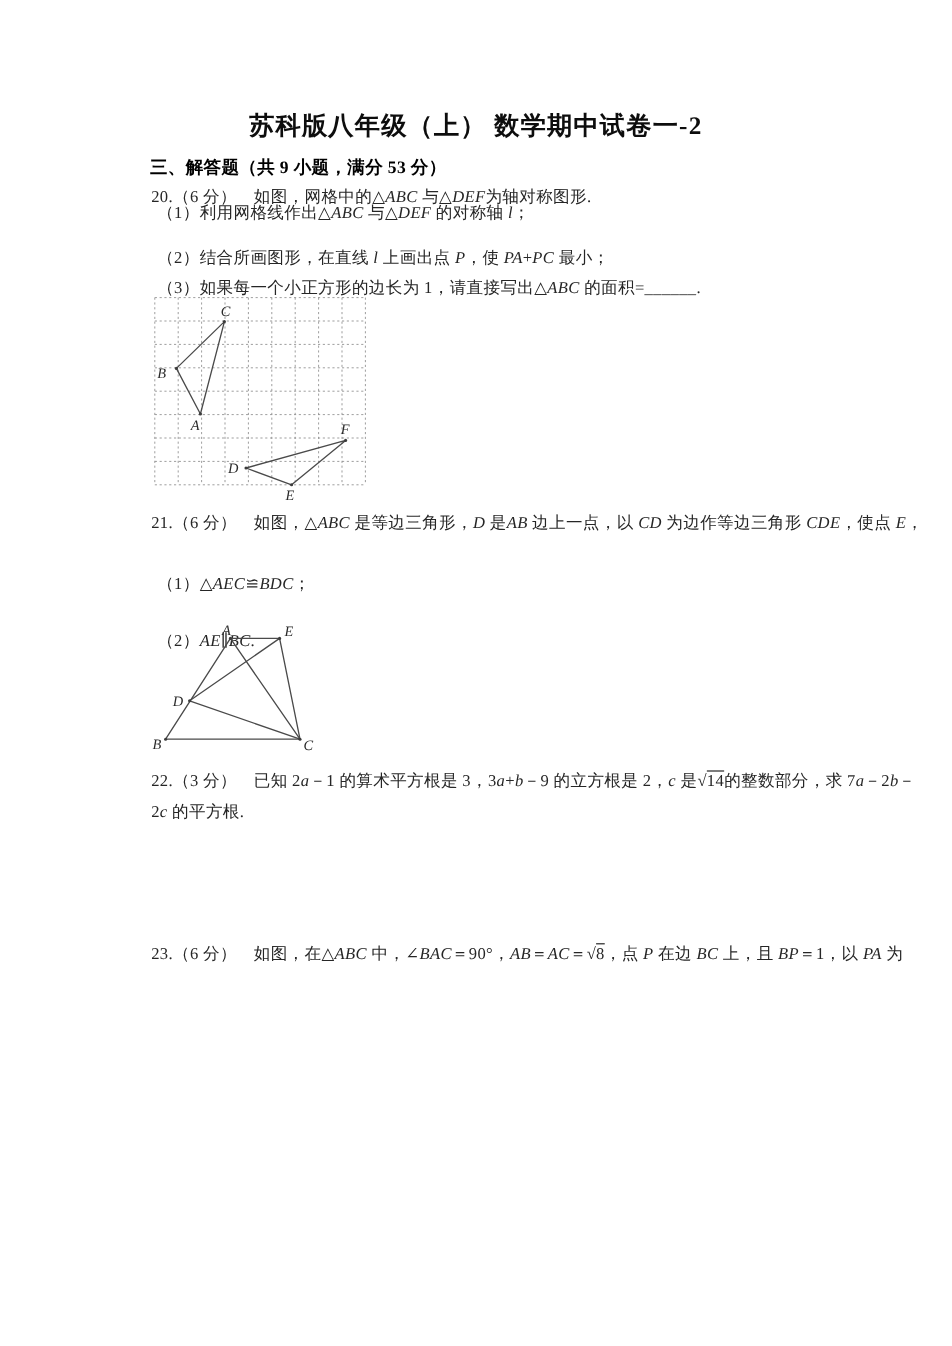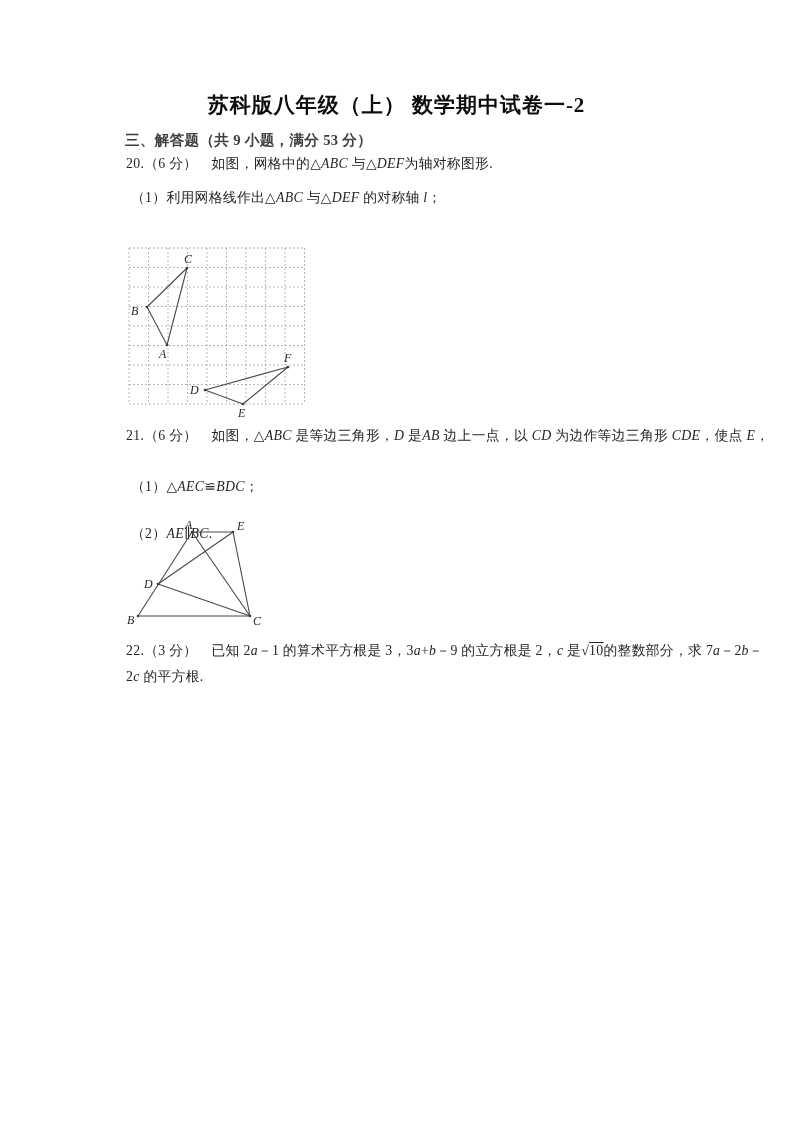--- a/index.html
+++ b/index.html
@@ -9,41 +9,43 @@
     overflow:hidden;
   }
   .title{
     position:absolute;left:0;top:91px;width:100%;text-align:center;
     font-size:21px;font-weight:700;color:#0d0d0d;letter-spacing:1px;
   }
   .tl{
     position:absolute;white-space:nowrap;font-size:13.8px;line-height:20px;
     letter-spacing:.3px;color:#262626;
   }
-  .hd{font-weight:700;font-size:14.6px;color:#404040;}
+  .hd{font-weight:700;font-size:14.6px;color:#000000;}
   .sq{white-space:nowrap;}
   .ov{text-decoration:overline;}
   i{font-style:italic;}
   svg.fig{position:absolute;overflow:visible;}
   .edge{stroke:#4a4a4a;stroke-width:1.1;fill:none;stroke-linecap:round;stroke-linejoin:round;}
   .gline{stroke:#8c8c8c;stroke-width:0.7;stroke-dasharray:1.8 2.2;}
   .vlabel{font-family:"Liberation Serif","DejaVu Serif",serif;font-style:italic;font-size:12px;fill:#2a2a2a;}
   .dot{fill:#3c3c3c;}
 </style>
 </head>
 <body>
 
 <div id="page">
 
   <div class="title">苏科版八年级（上） 数学期中试卷一-2</div>
 
   <div class="tl hd" style="left:125px;top:130px">三、解答题（共 9 小题，满分 53 分）</div>
 
   <div class="tl" style="left:126px;top:154px">20.（6 分）　如图，网格中的△<i>ABC</i> 与△<i>DEF</i>为轴对称图形.</div>
-  <div class="tl" style="left:131px;top:188px">（1）利用网格线作出△<i>ABC</i> 与△<i>DEF</i> 的对称轴 <i>l</i>；</div>
+  <div class="tl" style="left:131px;top:168px">（1）利用网格线作出△<i>ABC</i> 与△<i>DEF</i> 的对称轴 <i>l</i>；</div>
+  <div class="tl" style="left:131px;top:205px">（2）结合所画图形，在直线 <i>l</i> 上画出点 <i>P</i>，使 <i>PA</i>+<i>PC</i> 最小；</div>
+  <div class="tl" style="left:131px;top:230px">（3）如果每一个小正方形的边长为 1，请直接写出△<i>ABC</i> 的面积=______.</div>
 
   <svg class="fig" style="left:128px;top:247px" width="180" height="176" viewBox="0 0 180 176">
     <g>
       <line class="gline" x1="1" y1="1" x2="1" y2="157"></line>
       <line class="gline" x1="20.5" y1="1" x2="20.5" y2="157"></line>
       <line class="gline" x1="40" y1="1" x2="40" y2="157"></line>
       <line class="gline" x1="59.5" y1="1" x2="59.5" y2="157"></line>
       <line class="gline" x1="79" y1="1" x2="79" y2="157"></line>
       <line class="gline" x1="98.5" y1="1" x2="98.5" y2="157"></line>
       <line class="gline" x1="118" y1="1" x2="118" y2="157"></line>
@@ -93,23 +95,24 @@
     <circle class="dot" cx="31" cy="67" r="1.3"></circle>
     <circle class="dot" cx="11" cy="99" r="1.3"></circle>
     <circle class="dot" cx="123" cy="99" r="1.3"></circle>
     <text class="vlabel" x="58" y="12">A</text>
     <text class="vlabel" x="110" y="13">E</text>
     <text class="vlabel" x="17" y="71">D</text>
     <text class="vlabel" x="0" y="107">B</text>
     <text class="vlabel" x="126" y="108">C</text>
   </svg>
 
-  <div class="tl" style="left:126px;top:641px">22.（3 分）　已知 2<i>a</i>－1 的算术平方根是 3，3<i>a</i>+<i>b</i>－9 的立方根是 2，<i>c</i> 是<span class="sq">√<span class="ov">10</span></span>的整数部分，求 7<i>a</i>－2<i>b</i>－</div>
+  <div class="tl" style="left:126px;top:641px">22.（3 分）　已知 2<i>a</i>－1 的算术平方根是 3，3<i>a</i>+<i>b</i>－9 的立方根是 2，<i>c</i> 是<span class="sq">√<span class="ov">14</span></span>的整数部分，求 7<i>a</i>－2<i>b</i>－</div>
   <div class="tl" style="left:126px;top:667px">2<i>c</i> 的平方根.</div>
 
+  <div class="tl" style="left:126px;top:785px">23.（6 分）　如图，在△<i>ABC</i> 中，∠<i>BAC</i>＝90°，<i>AB</i>＝<i>AC</i>＝<span class="sq">√<span class="ov">8</span></span>，点 <i>P</i> 在边 <i>BC</i> 上，且 <i>BP</i>＝1，以 <i>PA</i> 为</div>
   <div class="tl" style="left:131px;top:862px">（2）求 <i>PQ</i> 长.</div>
 
   <svg class="fig" style="left:127px;top:876px" width="208" height="118" viewBox="0 0 208 118">
     <line class="edge" x1="15" y1="94" x2="94" y2="14"></line>
     <line class="edge" x1="15" y1="94" x2="173" y2="94"></line>
     <line class="edge" x1="94" y1="14" x2="64" y2="95"></line>
     <line class="edge" x1="94" y1="14" x2="173" y2="94"></line>
     <line class="edge" x1="94" y1="14" x2="175" y2="47"></line>
     <line class="edge" x1="64" y1="95" x2="175" y2="47"></line>
     <line class="edge" x1="175" y1="47" x2="173" y2="94"></line>

